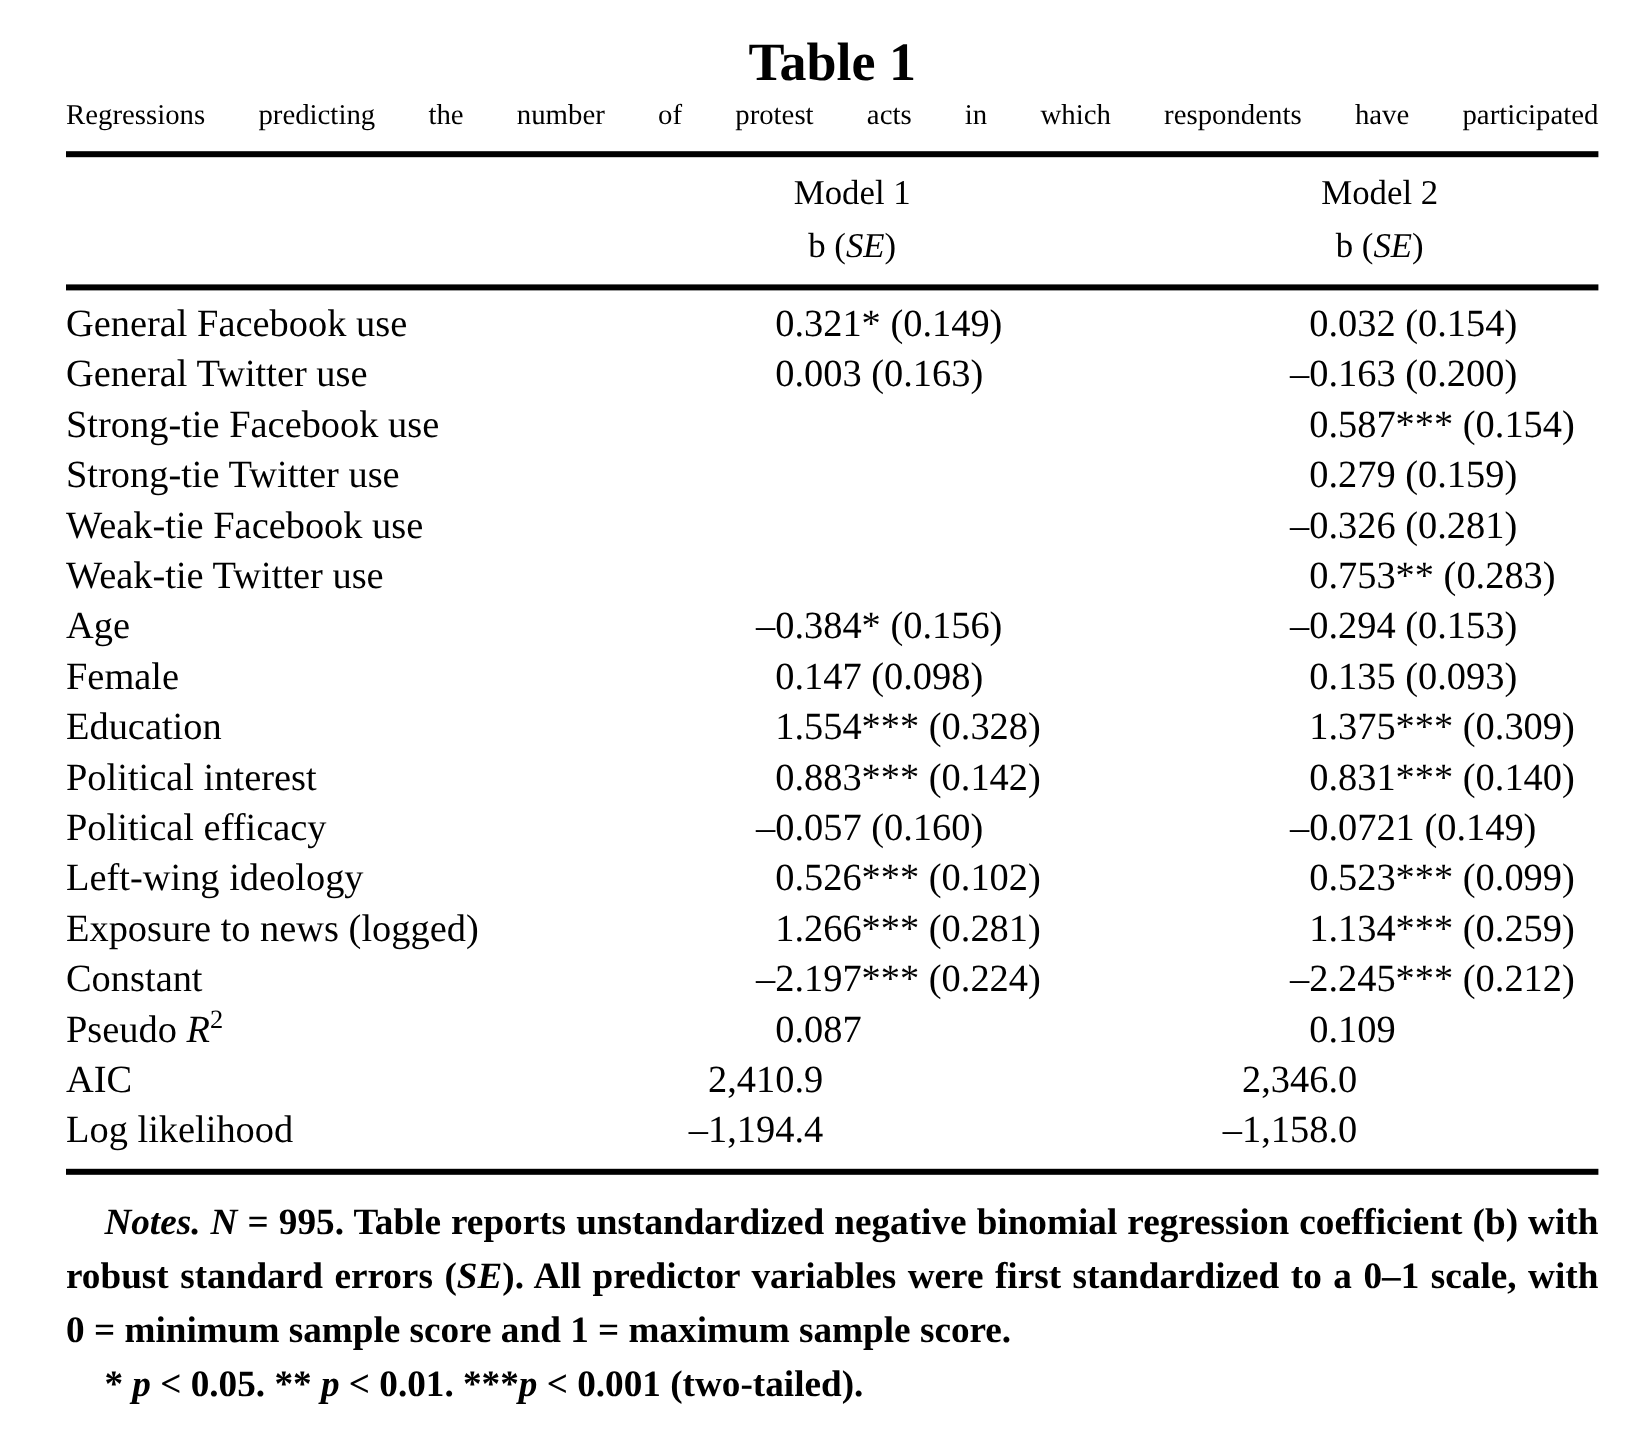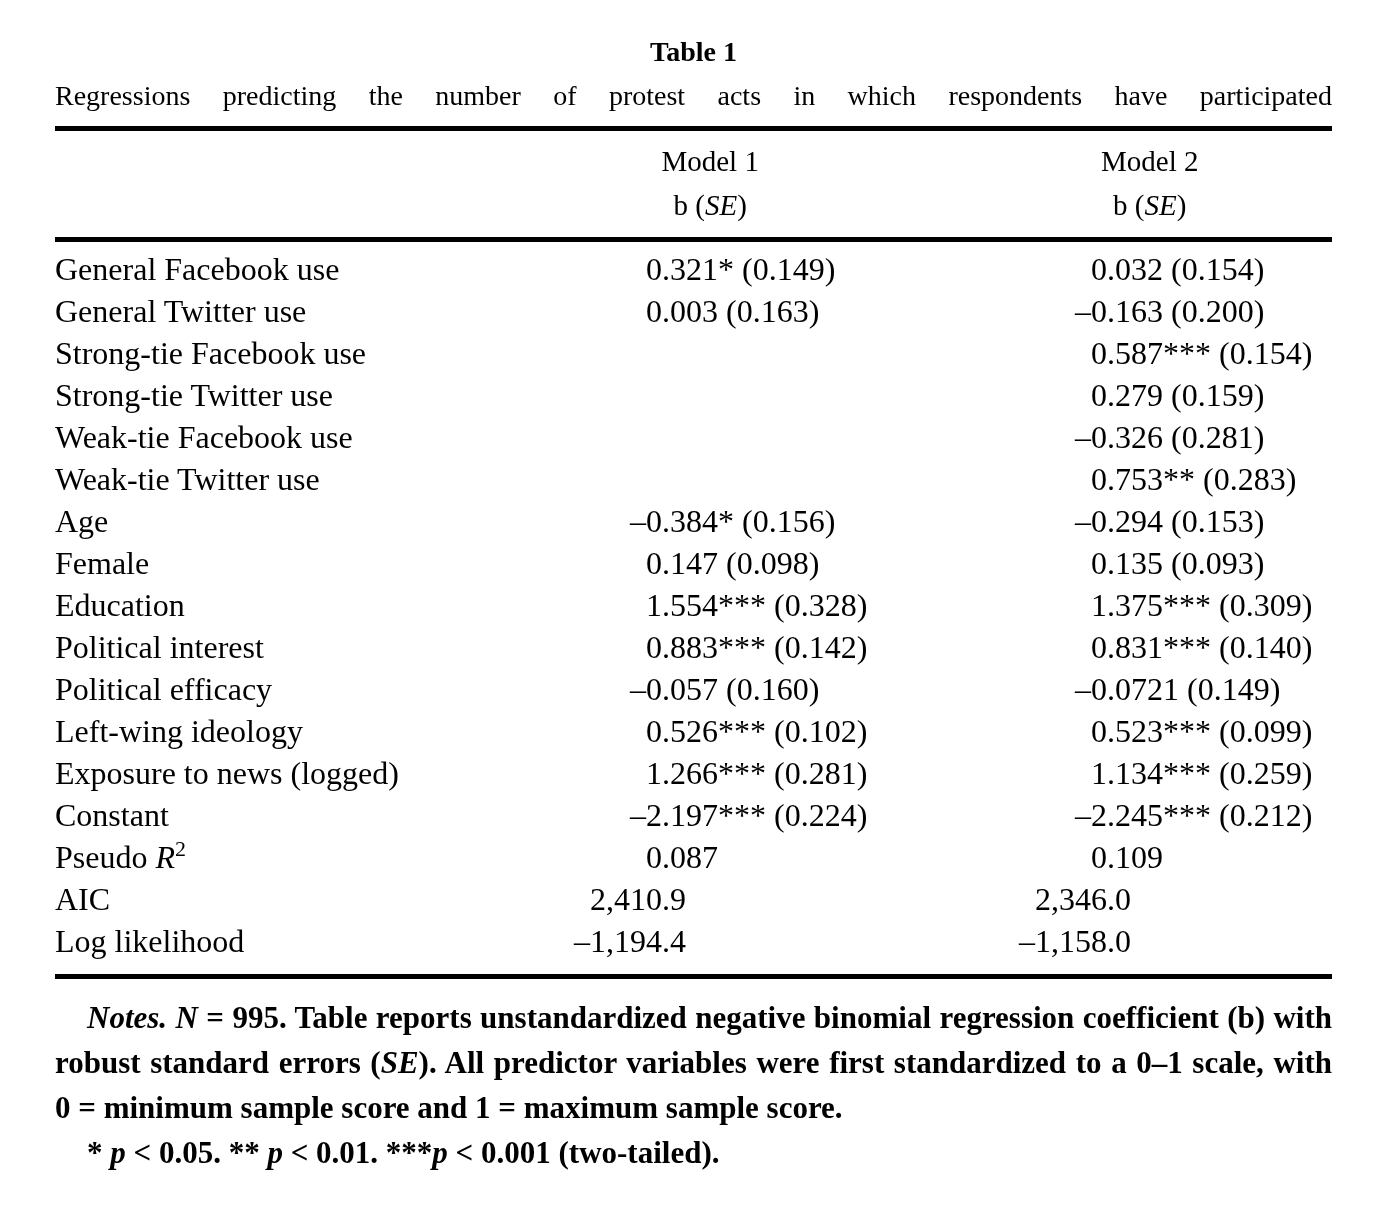--- a/index.html
+++ b/index.html
@@ -12,25 +12,25 @@
     width: 1376px;
     height: 1205px;
     box-sizing: border-box;
     padding: 30px 44px 0 55px;
     background: #ffffff;
     overflow: hidden;
   }
   .title {
     text-align: center;
     font-weight: bold;
-    font-size: 28px;
+    font-size: 45px;
     line-height: 44px;
   }
   .caption {
-    font-size: 28px;
+    font-size: 24px;
     line-height: 44px;
     text-align: justify;
     text-align-last: justify;
   }
   .rule { height: 5px; background: #000; }
   .rule-top { margin-top: 8px; }
   .head-row {
     display: flex;
     padding: 8px 0 10px 0;
     font-size: 29px;

